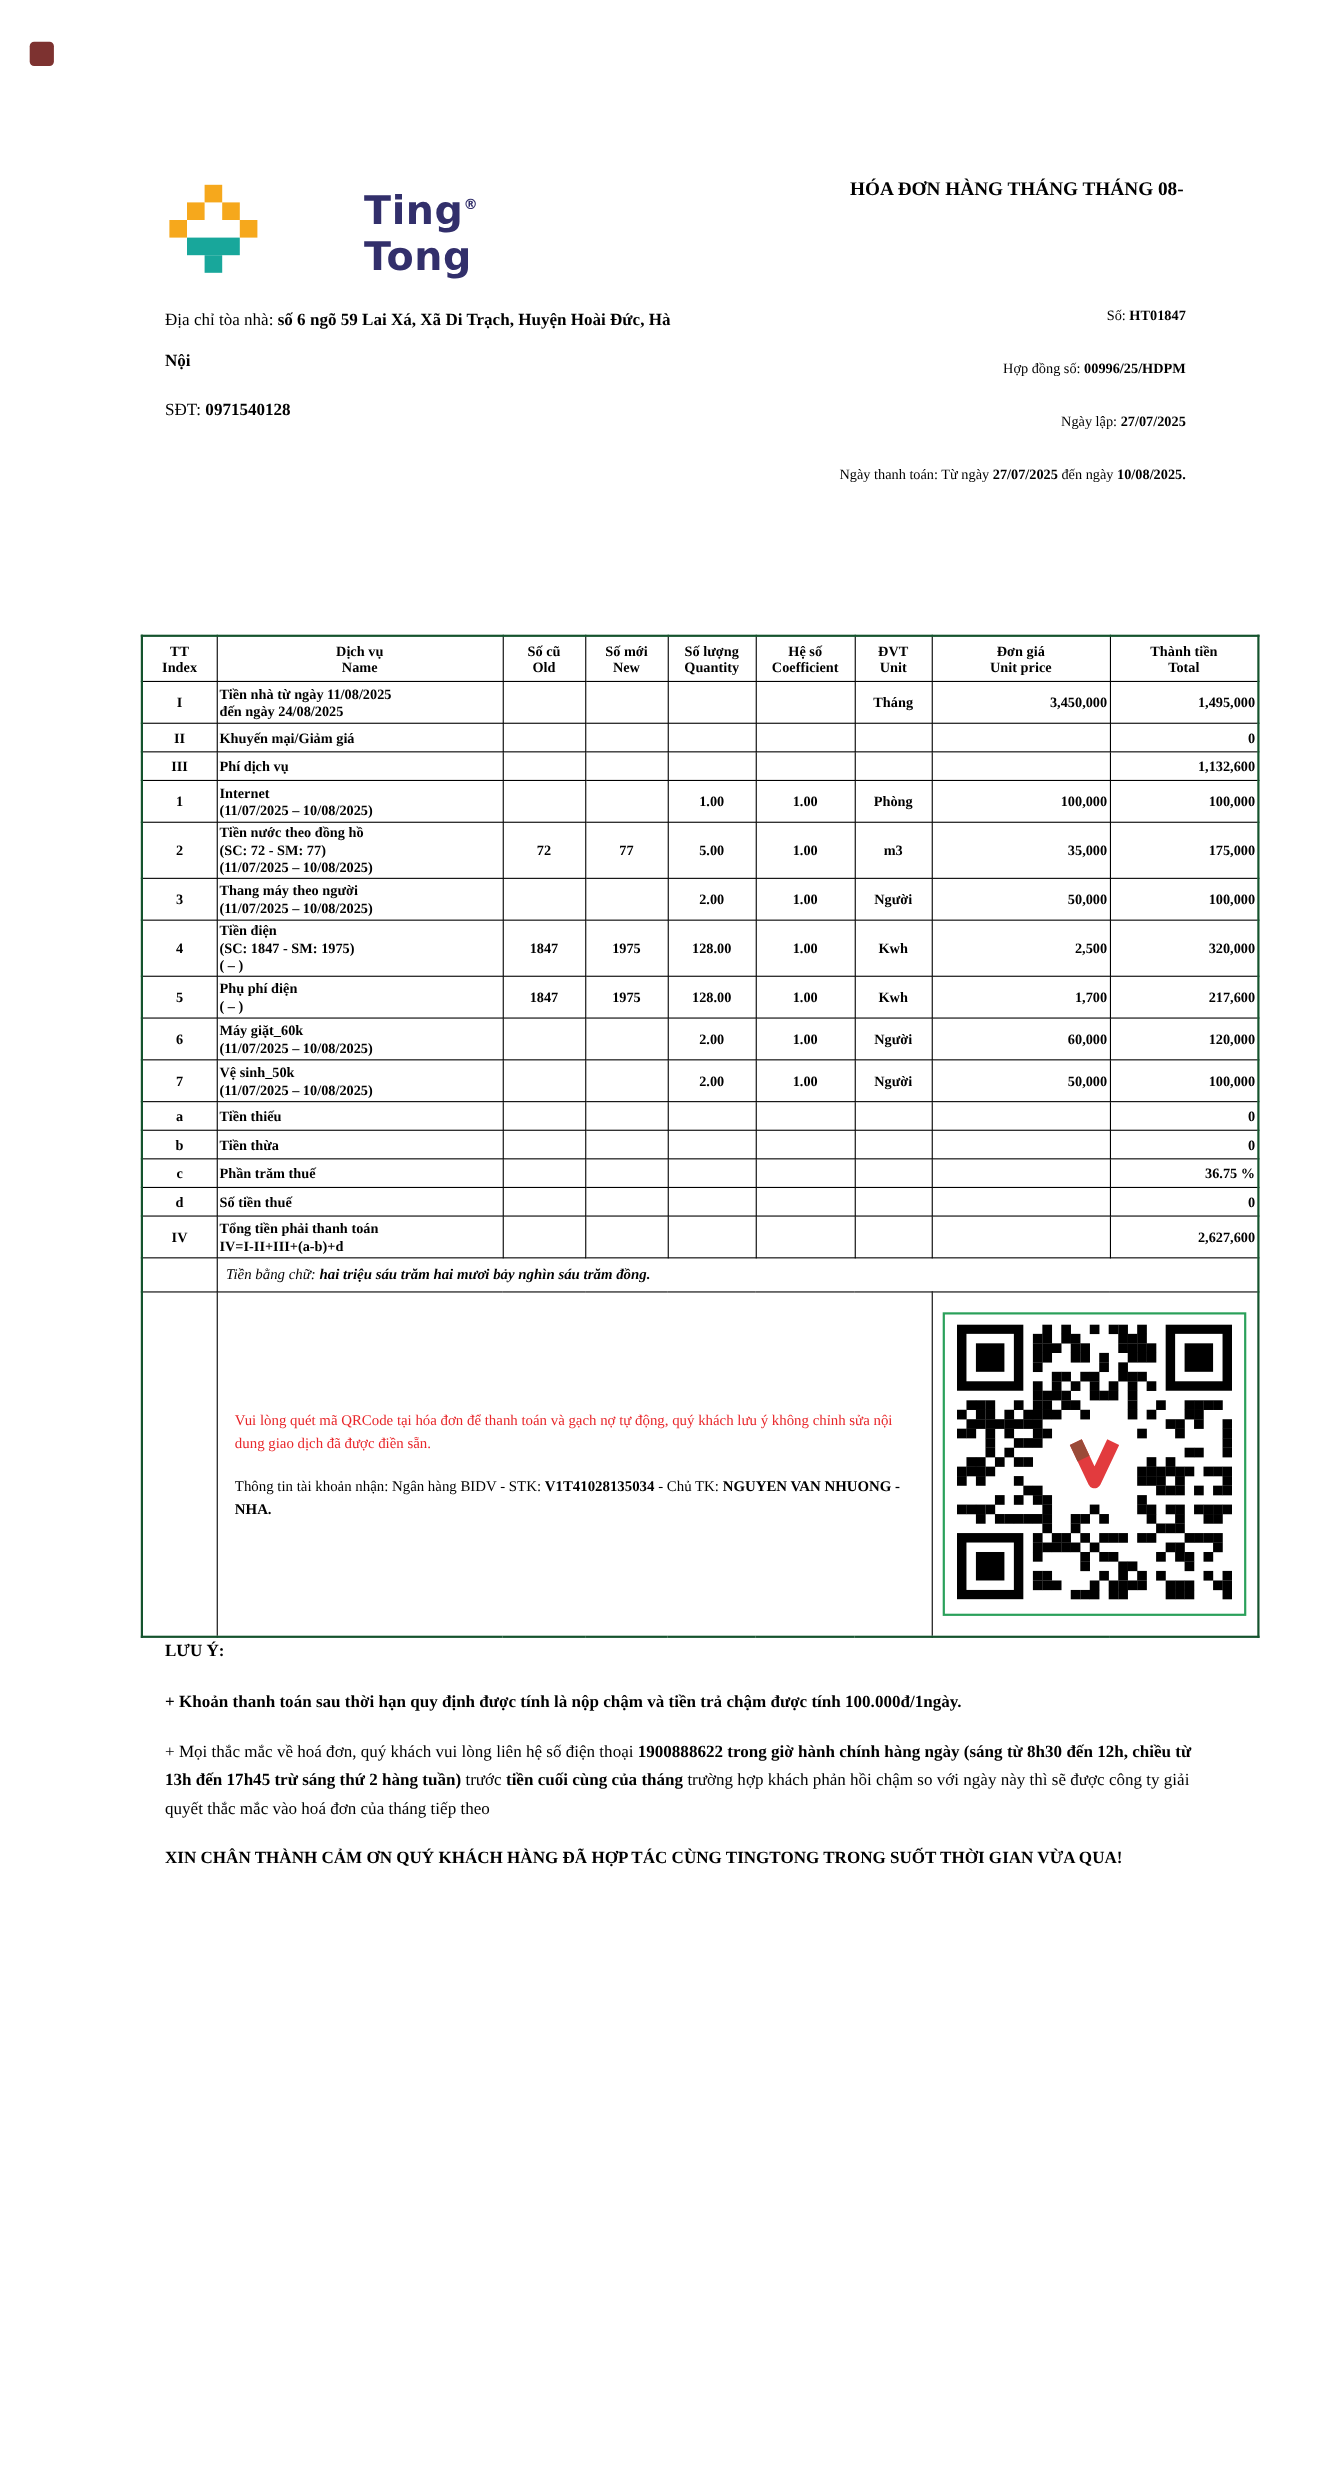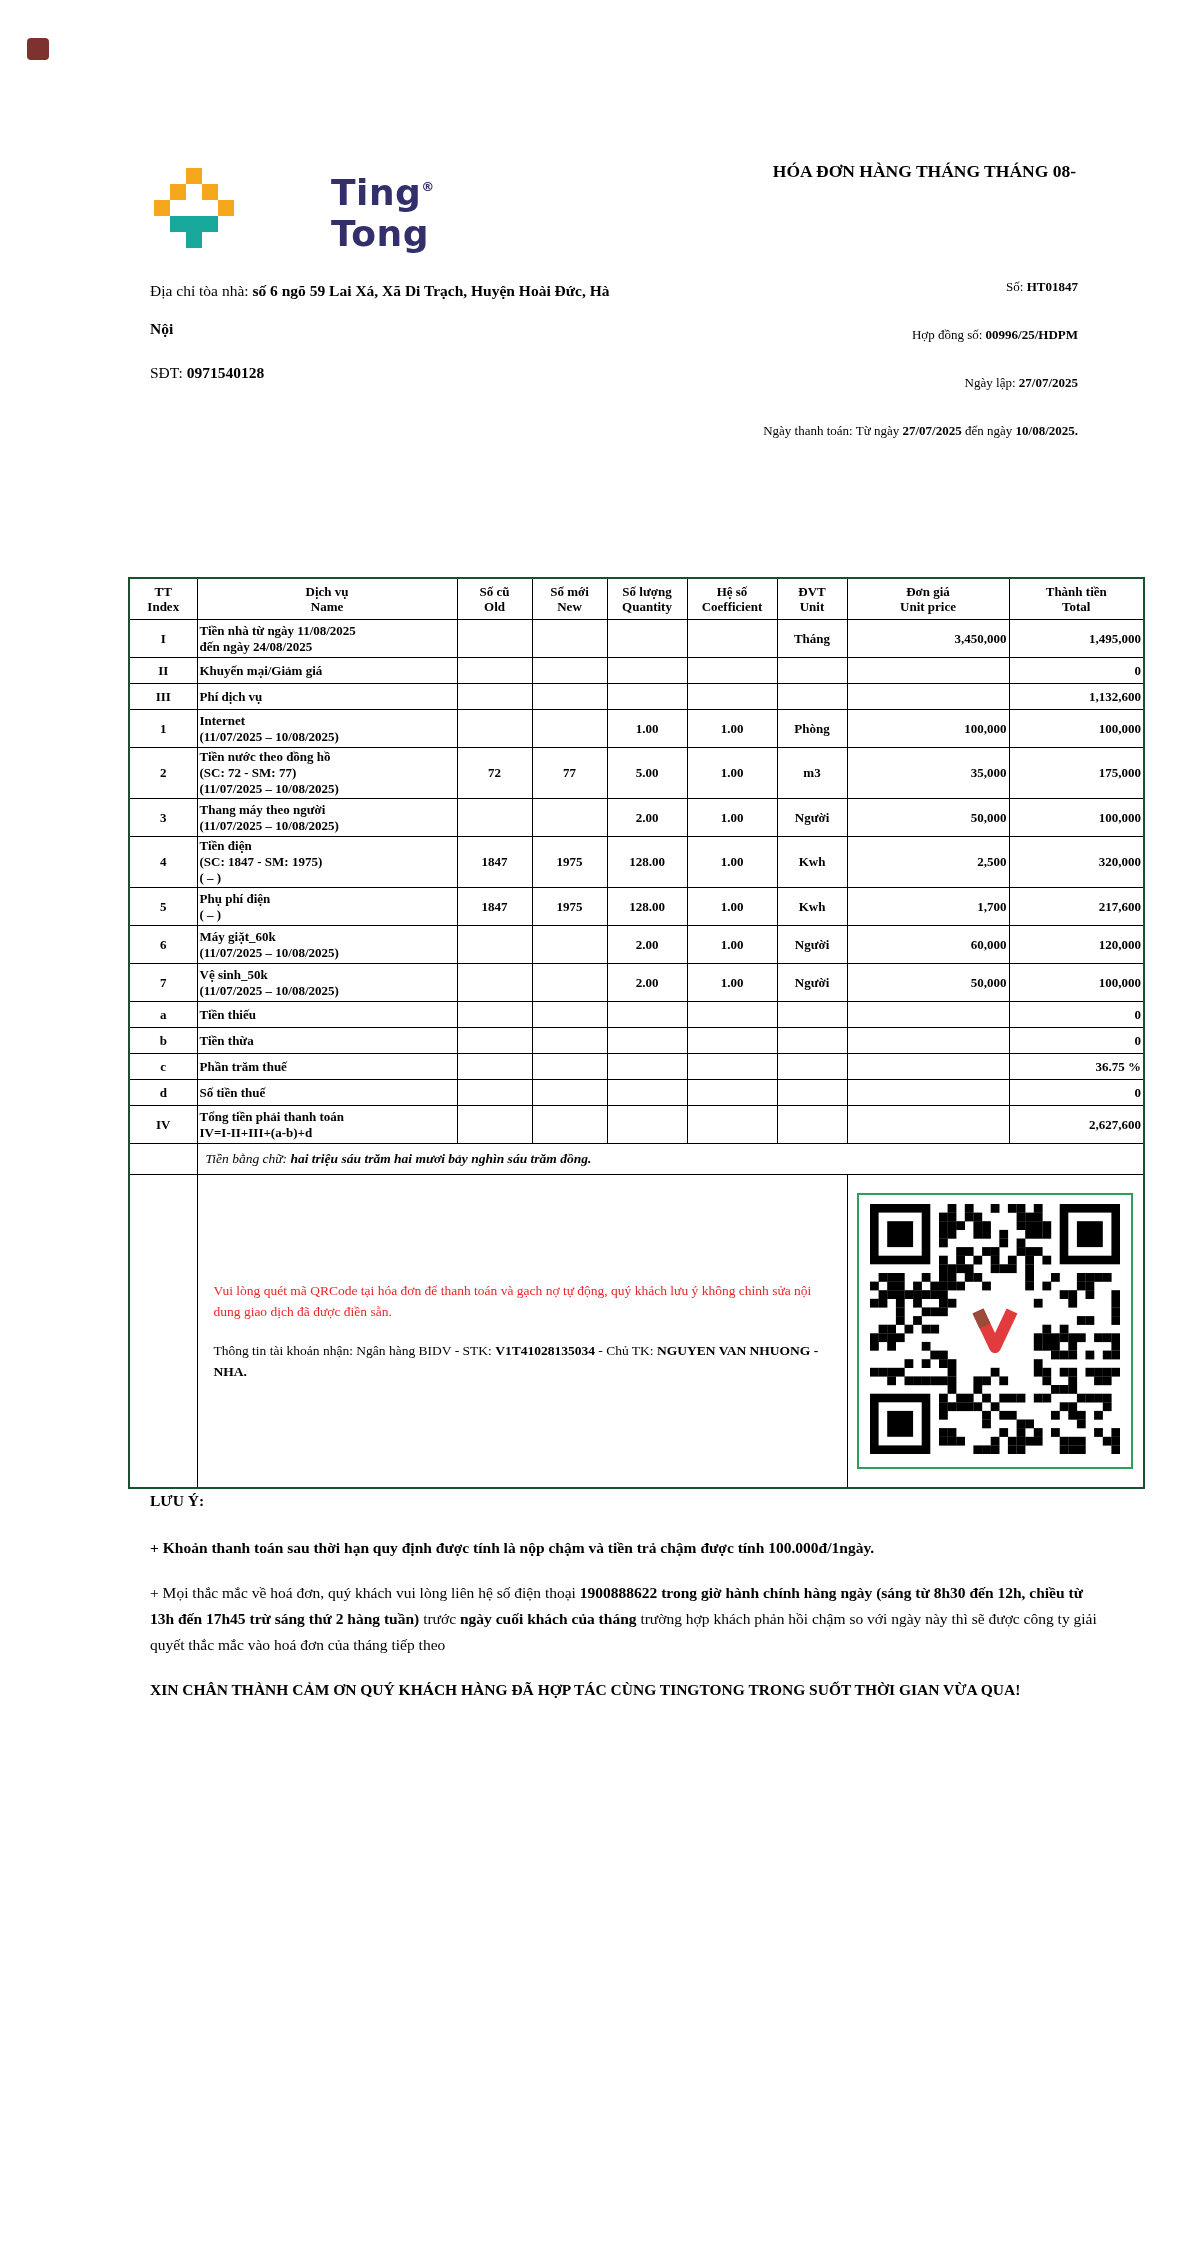--- a/index.html
+++ b/index.html
@@ -641,17 +641,17 @@
                 </svg></div>
           </div>
         </td>
       </tr>
     </tbody>
   </table>
 
   <div class="notes">
     <p class="note-heading">LƯU Ý:</p>
     <p><b>+ Khoản thanh toán sau thời hạn quy định được tính là nộp chậm và tiền trả chậm được tính 100.000đ/1ngày.</b></p>
-    <p><span>+ Mọi thắc mắc về hoá đơn, quý khách vui lòng liên hệ số điện thoại </span><b>1900888622 trong giờ hành chính hàng ngày (sáng từ 8h30 đến 12h, chiều từ 13h đến 17h45 trừ sáng thứ 2 hàng tuần)</b><span> trước </span><b>ngày cuối khách của tháng</b><span> trường hợp khách phản hồi chậm so với ngày này thì sẽ được công ty giải quyết thắc mắc vào hoá đơn của tháng tiếp theo</span></p>
+    <p><span>+ Mọi thắc mắc về hoá đơn, quý khách vui lòng liên hệ số điện thoại </span><b>1900888622 trong giờ hành chính hàng ngày (sáng từ 8h30 đến 12h, chiều từ 13h đến 17h45 trừ sáng thứ 2 hàng tuần)</b><span> trước </span><b>tiền cuối cùng của tháng</b><span> trường hợp khách phản hồi chậm so với ngày này thì sẽ được công ty giải quyết thắc mắc vào hoá đơn của tháng tiếp theo</span></p>
     <p><b>XIN CHÂN THÀNH CẢM ƠN QUÝ KHÁCH HÀNG ĐÃ HỢP TÁC CÙNG TINGTONG TRONG SUỐT THỜI GIAN VỪA QUA!</b></p>
   </div>
 
 </div>
 
 </body></html>

